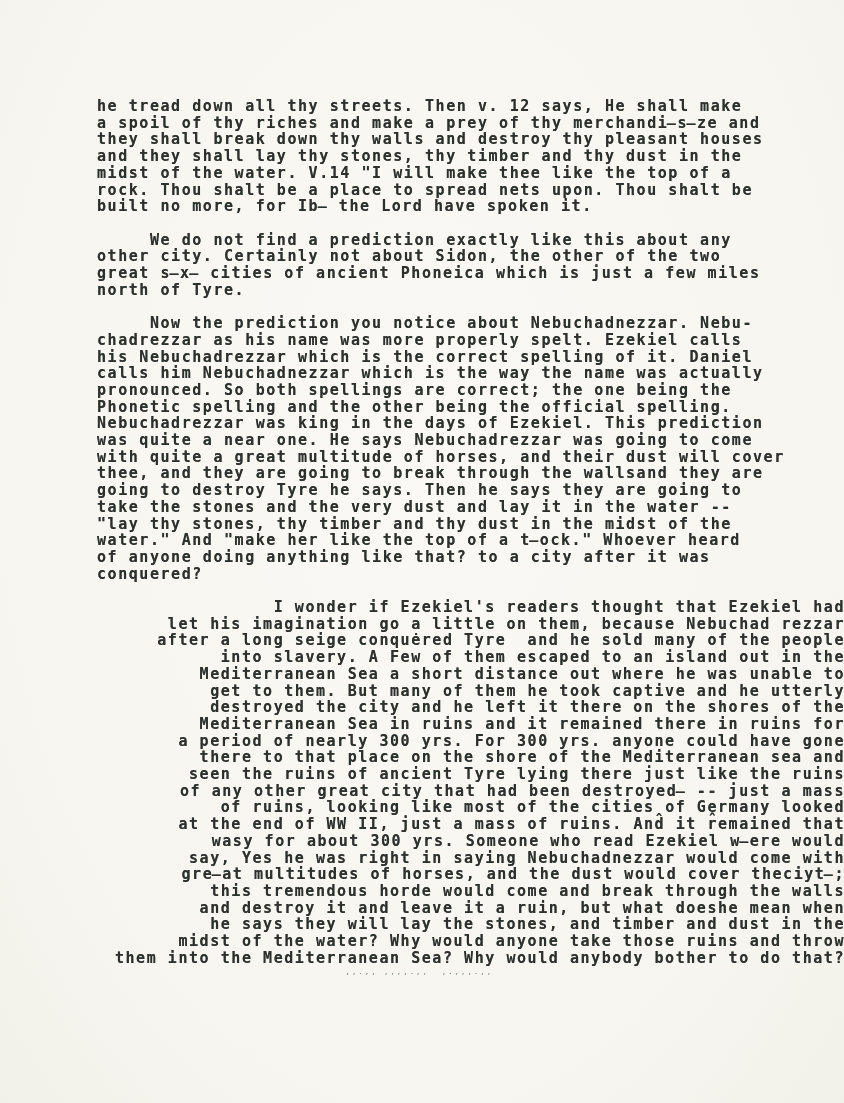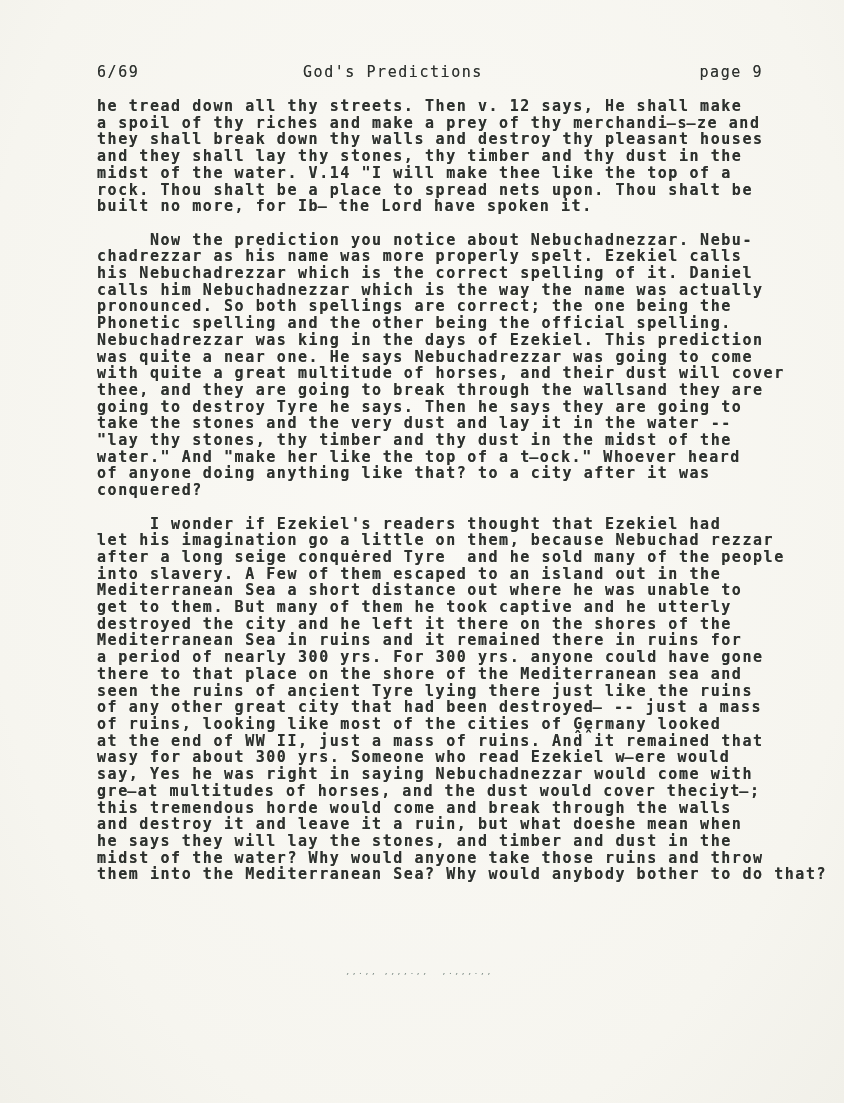--- a/index.html
+++ b/index.html
@@ -35,54 +35,53 @@
   .doc-body{
     position:absolute;
     left:97px;top:98px;
     width:748px;
   }
   .doc-body p{
     margin:0 0 16.7px 0;
     white-space:pre;
     font-weight:bold;
   }
-  .doc-body p:last-child{margin-bottom:0;}
+  .doc-body p:last-child{margin-bottom:0;text-align:right;}
   .erased-smudge{
     position:absolute;
     left:345px;top:966px;
     width:230px;height:12px;
     font-family:"DejaVu Sans Mono","Liberation Mono",monospace;
     font-size:9px;
     letter-spacing:1px;
     color:rgba(48,72,66,0.55);
     filter:blur(0.6px);
     transform:scaleY(0.85);
     white-space:pre;
     overflow:hidden;
   }
 </style>
 </head>
 <body>
 
 <div class="page">
 
-  <div class="doc-header">
-    <span class="typed doc-date">6/69</span>
-    <span class="typed doc-title">God's Predictions</span>
-    <span class="typed doc-page-num">page 9</span>
-  </div>
 
   <div class="doc-body">
     <p class="typed">he tread down all thy streets. Then v. 12 says, He shall make
 a spoil of thy riches and make a prey of thy merchandi̶s̶ze and
 they shall break down thy walls and destroy thy pleasant houses
 and they shall lay thy stones, thy timber and thy dust in the
 midst of the water. V.14 "I will make thee like the top of a
 rock. Thou shalt be a place to spread nets upon. Thou shalt be
 built no more, for Ib̶ the Lord have spoken it.</p>
+    <p class="typed">     We do not find a prediction exactly like this about any
+other city. Certainly not about Sidon, the other of the two
+great s̶x̶ cities of ancient Phoneica which is just a few miles
+north of Tyre.</p>
     <p class="typed">     Now the prediction you notice about Nebuchadnezzar. Nebu-
 chadrezzar as his name was more properly spelt. Ezekiel calls
 his Nebuchadrezzar which is the correct spelling of it. Daniel
 calls him Nebuchadnezzar which is the way the name was actually
 pronounced. So both spellings are correct; the one being the
 Phonetic spelling and the other being the official spelling.
 Nebuchadrezzar was king in the days of Ezekiel. This prediction
 was quite a near one. He says Nebuchadrezzar was going to come
 with quite a great multitude of horses, and their dust will cover
 thee, and they are going to break through the wallsand they are

